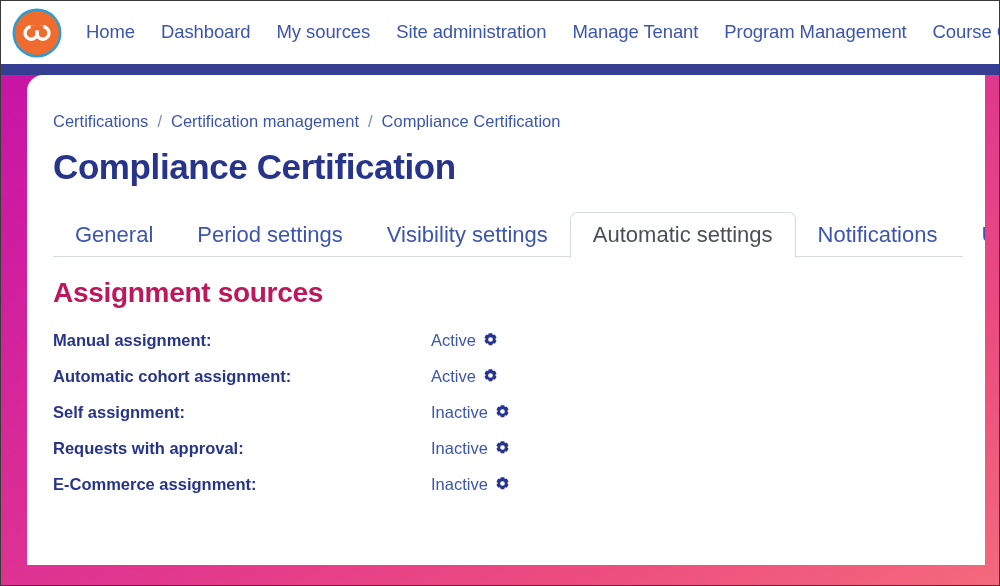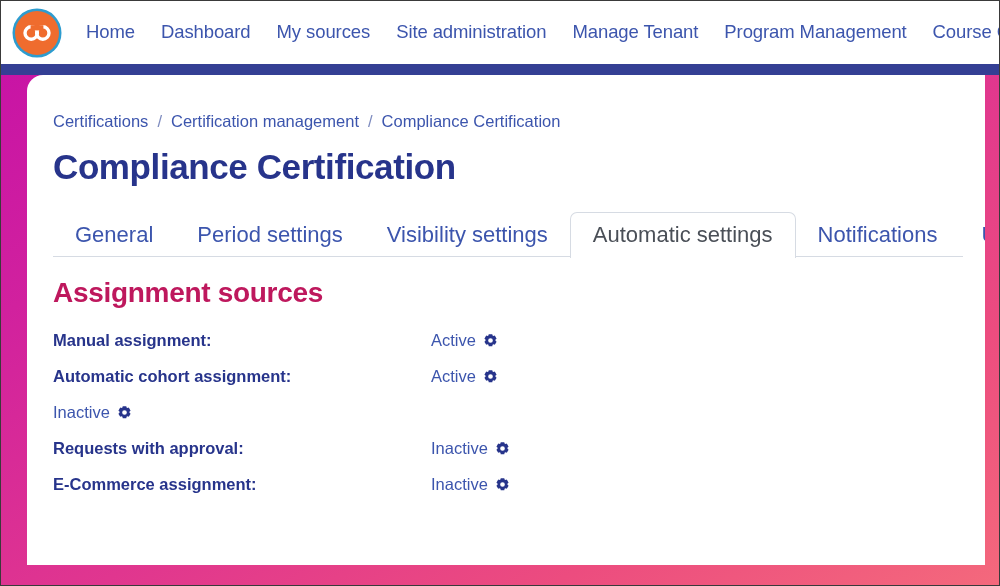--- a/index.html
+++ b/index.html
@@ -208,21 +208,21 @@
   .src-label {
     width: 378px;
     min-width: 378px;
     font-size: 16.5px;
     font-weight: bold;
     color: #27348b;
     line-height: 1;
   }
   .src-state {
     display: flex;
-    align-items: flex-end;
+    align-items: flex-start;
     gap: 7px;
     font-size: 16.5px;
     color: #3c55ad;
     line-height: 1;
   }
   .gear {
     display: inline-flex;
     align-items: center;
     justify-content: center;
     cursor: pointer;
@@ -310,20 +310,21 @@
             <span>Active</span>
             <span class="gear">
               <svg width="15" height="15" viewBox="0 0 16 16" aria-hidden="true">
                 <path fill="#27348b" d="M9.9 1.2H6.1l-.3 1.5a5 5 0 0 0-1 .6L3.4 2.7 1.5 6l1.2 1a5 5 0 0 0 0 1.2l-1.2 1 1.9 3.3 1.4-.6a5 5 0 0 0 1 .6l.3 1.5h3.8l.3-1.5a5 5 0 0 0 1-.6l1.4.6L14.5 9.2l-1.2-1a5 5 0 0 0 0-1.2l1.2-1-1.9-3.3-1.4.6a5 5 0 0 0-1-.6L9.9 1.2zM8 5.5a2.5 2.5 0 1 1 0 5 2.5 2.5 0 0 1 0-5z"></path>
               </svg>
             </span>
           </div>
         </div>
 
         <div class="src-row">
+          <div class="src-label">Self assignment:</div>
           <div class="src-state">
             <span>Inactive</span>
             <span class="gear">
               <svg width="15" height="15" viewBox="0 0 16 16" aria-hidden="true">
                 <path fill="#27348b" d="M9.9 1.2H6.1l-.3 1.5a5 5 0 0 0-1 .6L3.4 2.7 1.5 6l1.2 1a5 5 0 0 0 0 1.2l-1.2 1 1.9 3.3 1.4-.6a5 5 0 0 0 1 .6l.3 1.5h3.8l.3-1.5a5 5 0 0 0 1-.6l1.4.6L14.5 9.2l-1.2-1a5 5 0 0 0 0-1.2l1.2-1-1.9-3.3-1.4.6a5 5 0 0 0-1-.6L9.9 1.2zM8 5.5a2.5 2.5 0 1 1 0 5 2.5 2.5 0 0 1 0-5z"></path>
               </svg>
             </span>
           </div>
         </div>
 

